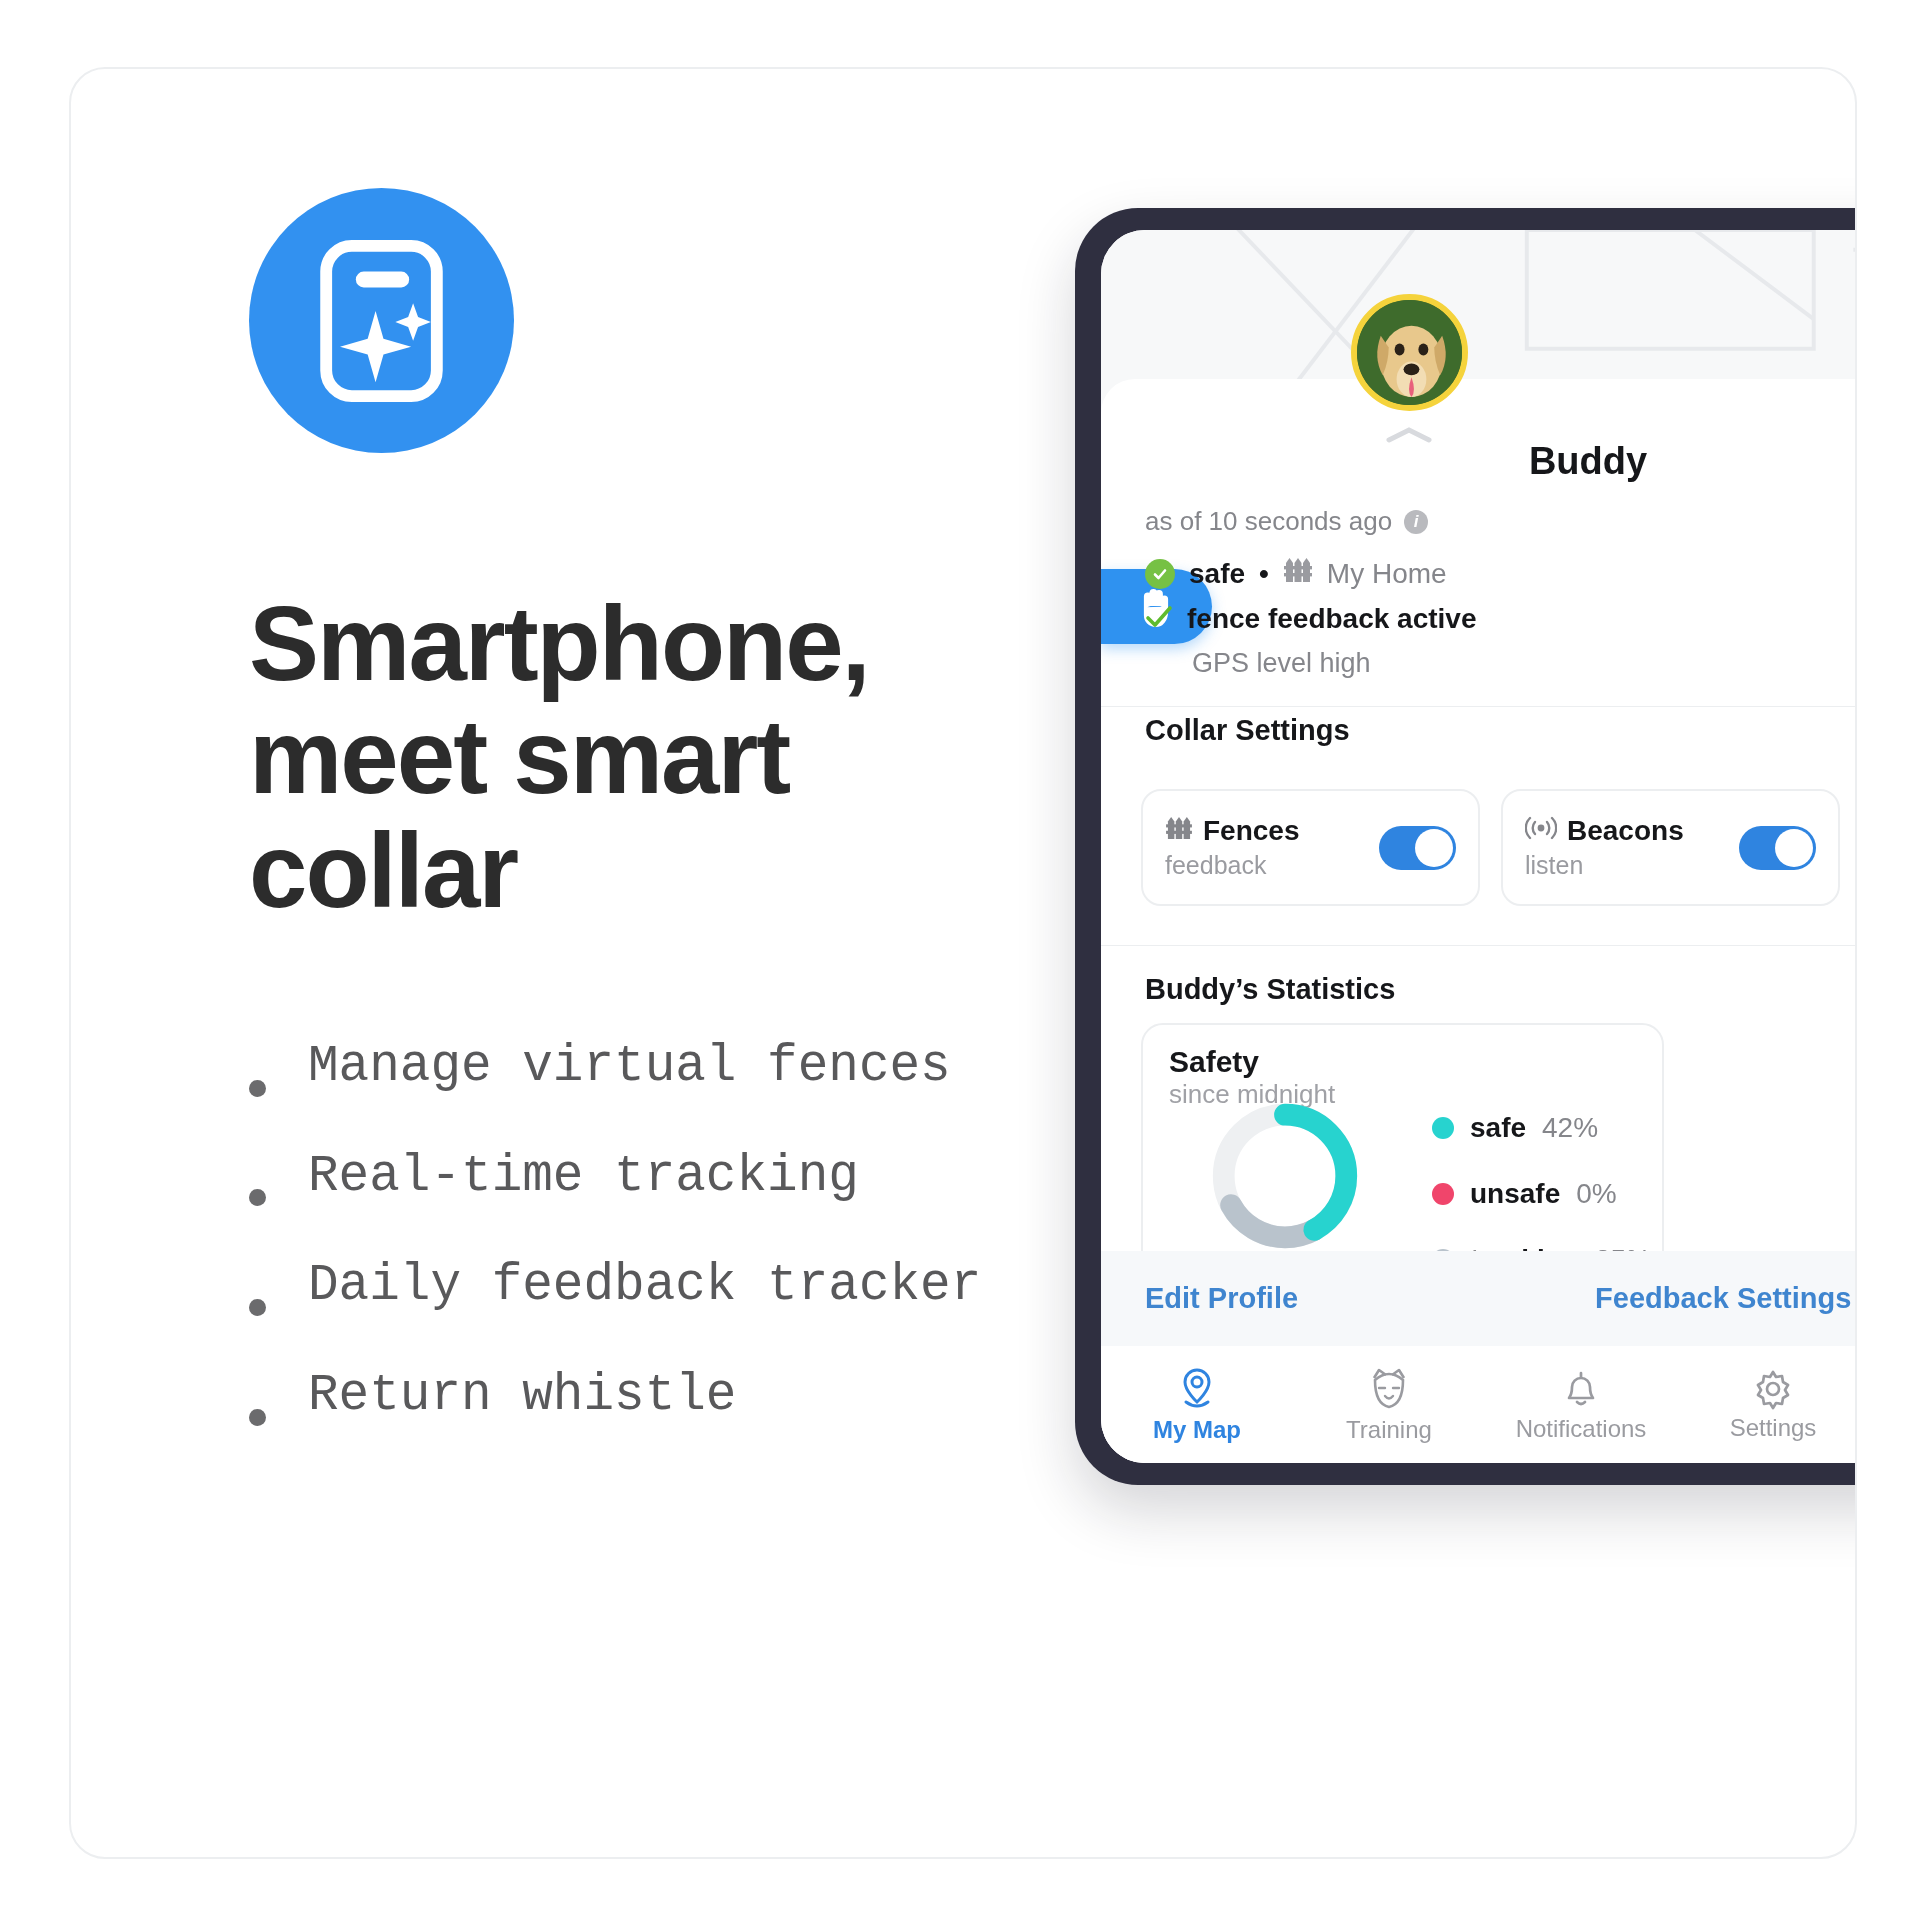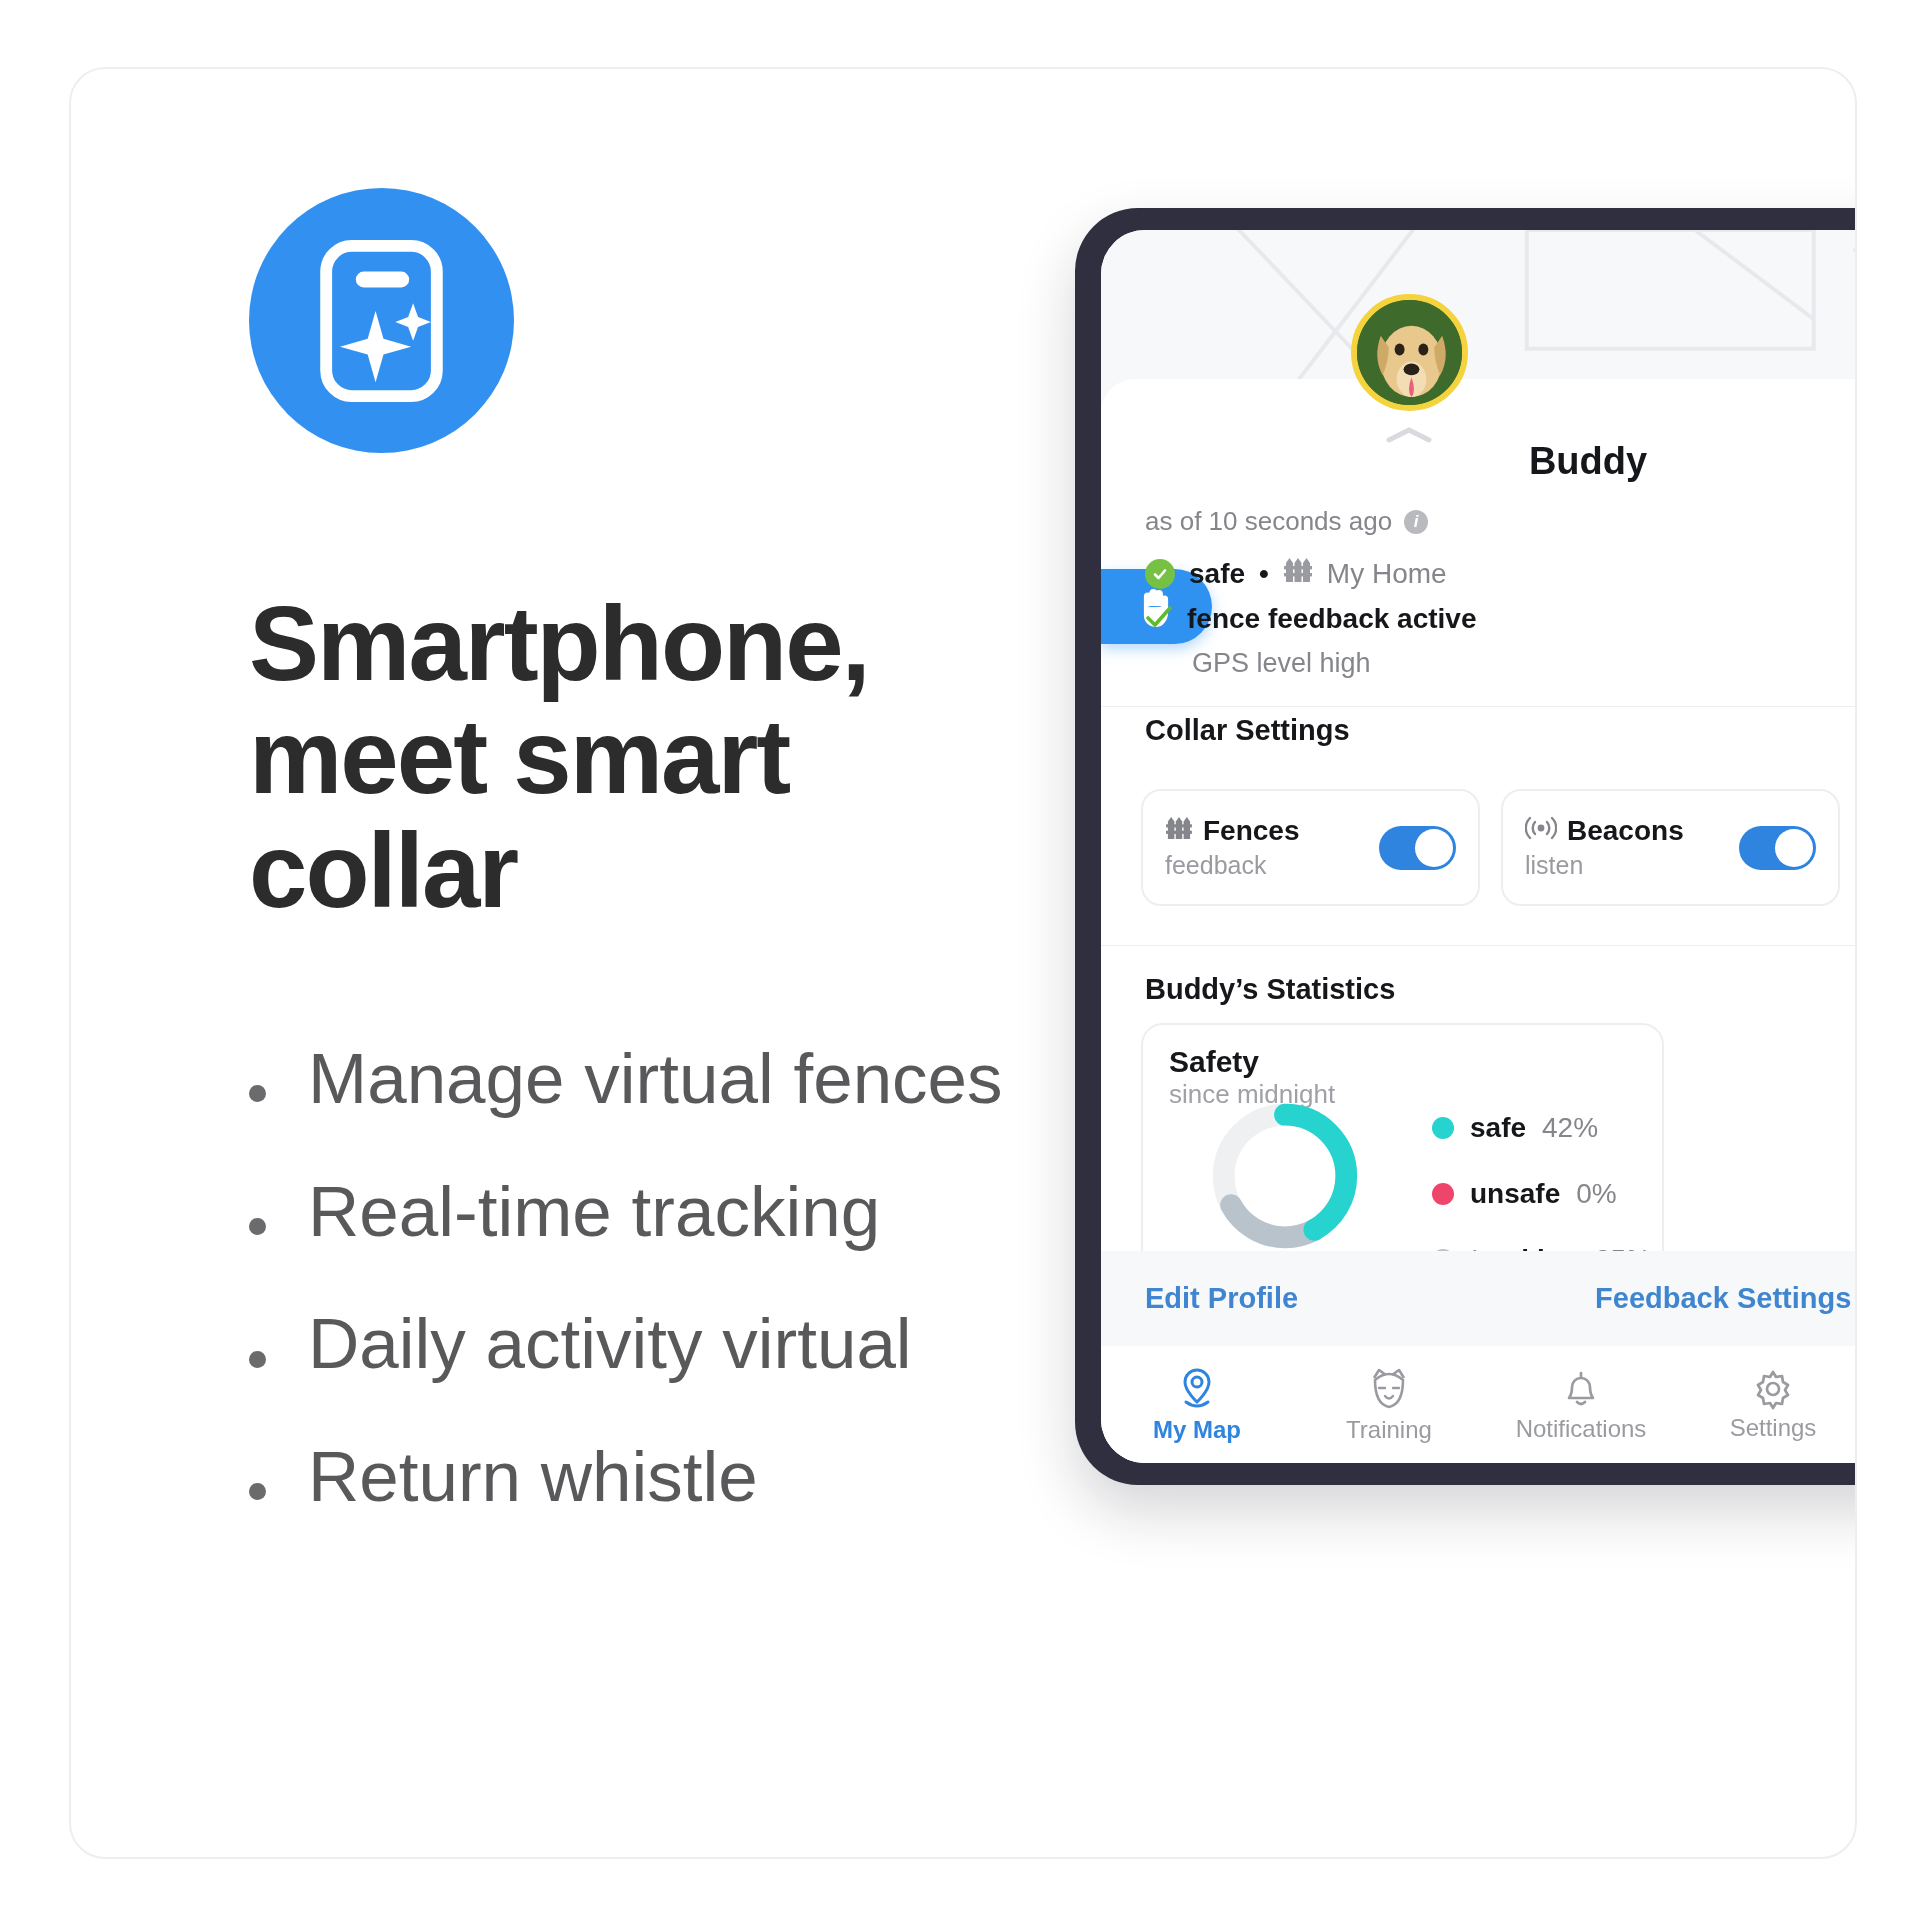--- a/index.html
+++ b/index.html
@@ -42,25 +42,26 @@
     color:#2c2c2c;
     letter-spacing:-2px;
   }
   .bullets{
     margin-top:111px;
     list-style:none;
     padding:0;
   }
   .bullets li{
     display:flex;
-    align-items:center;
+    align-items:flex-end;
     margin-bottom:51px;
-    font-size:71px;
+    font-size:51px;
     color:#59595b;
     line-height:1.15;
+    font-family:Liberation Mono, monospace;
   }
   .bullets li .dot{
     width:17px;height:17px;border-radius:50%;
     background:#6b6b6d;
     margin-right:42px;
     margin-top:30px;
     flex:0 0 auto;
   }
   
   .phone{
@@ -258,21 +259,21 @@
       <li>
         <span class="dot"></span>
         <span>Manage virtual fences</span>
       </li>
       <li>
         <span class="dot"></span>
         <span>Real-time tracking</span>
       </li>
       <li>
         <span class="dot"></span>
-        <span>Daily activity virtual</span>
+        <span>Daily feedback tracker</span>
       </li>
       <li>
         <span class="dot"></span>
         <span>Return whistle</span>
       </li>
     </ul>
   </div>
 
   <div class="phone">
     <div class="screen">

